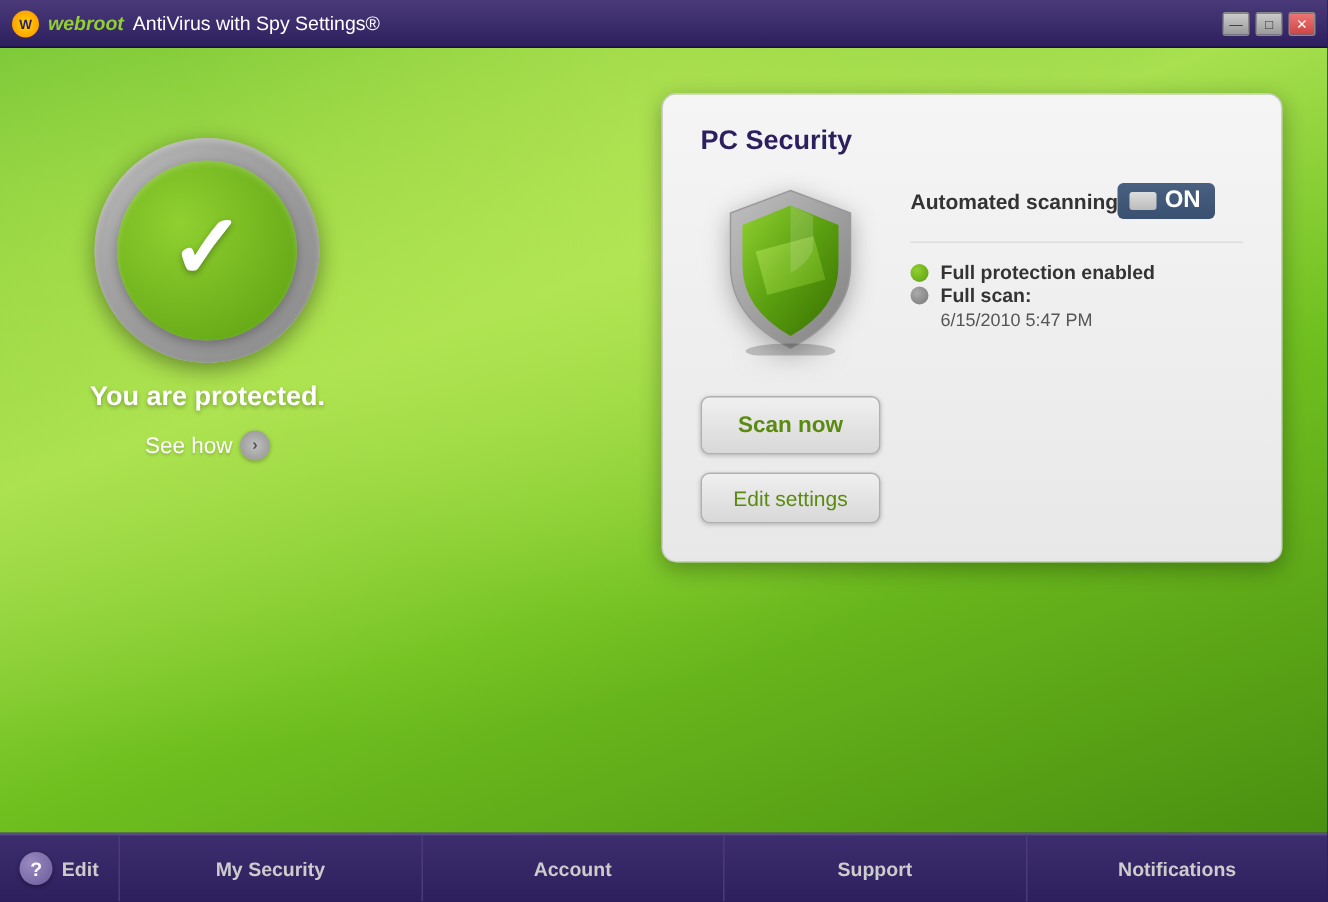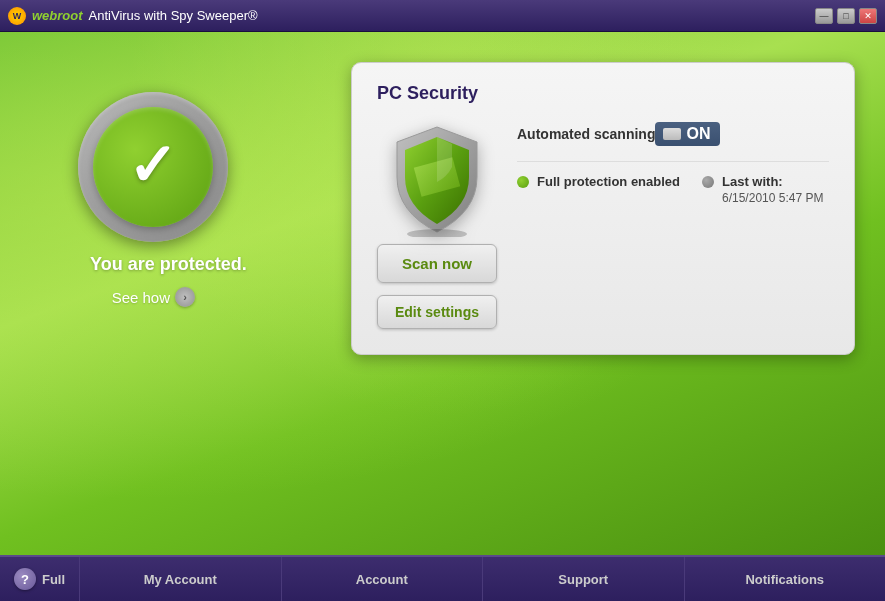--- a/index.html
+++ b/index.html
@@ -119,21 +119,20 @@
       text-shadow: 0 2px 4px rgba(0,0,0,0.3);
       line-height: 1;
       margin-top: -5px;
     }
     .protection-text {
       color: white;
       font-size: 18px;
       font-weight: bold;
       text-shadow: 0 1px 3px rgba(0,0,0,0.3);
       white-space: nowrap;
-      margin-left: 30px;
     }
     .see-how-container {
       display: flex;
       align-items: center;
       gap: 5px;
     }
     .see-how-text {
       color: white;
       font-size: 15px;
       text-shadow: 0 1px 2px rgba(0,0,0,0.2);
@@ -151,21 +150,21 @@
       color: #555;
       font-weight: bold;
       box-shadow: 0 1px 3px rgba(0,0,0,0.3);
     }
 
     
     .security-panel {
       position: absolute;
       right: 30px;
       top: 30px;
-      width: 504px;
+      width: 414px;
       background: linear-gradient(to bottom, #f5f5f5, #e8e8e8);
       border-radius: 10px;
       padding: 20px 25px 25px 25px;
       box-shadow: 0 4px 15px rgba(0,0,0,0.3);
       border: 1px solid #ccc;
     }
     .panel-title {
       font-size: 18px;
       font-weight: bold;
       color: #2d1f5e;
@@ -225,21 +224,22 @@
     }
     .toggle-on-text {
       color: white;
       font-size: 16px;
       font-weight: bold;
     }
 
     
     .status-list {
       display: flex;
-      gap: 22px;
+      flex-direction: column;
+      gap: 0;
     }
     .status-item {
       display: flex;
       align-items: flex-start;
       gap: 8px;
     }
     .status-dot {
       width: 12px;
       height: 12px;
       border-radius: 50%;
@@ -264,29 +264,30 @@
       width: 100%;
       padding: 10px;
       background: linear-gradient(to bottom, #f0f0f0, #d8d8d8);
       border: 1px solid #b0b0b0;
       border-radius: 6px;
       font-size: 15px;
       font-weight: bold;
       color: #5a8a10;
       cursor: pointer;
       box-shadow: 0 1px 3px rgba(0,0,0,0.2);
+      margin-top: 20px;
     }
     .edit-btn {
       width: 100%;
       padding: 8px;
       background: linear-gradient(to bottom, #f0f0f0, #d8d8d8);
       border: 1px solid #b0b0b0;
       border-radius: 6px;
       font-size: 14px;
-      font-weight: bold;
+      font-weight: normal;
       color: #5a8a10;
       cursor: pointer;
       text-align: center;
       box-shadow: 0 1px 3px rgba(0,0,0,0.2);
     }
 
     
     .bottom-nav {
       width: 100%;
       height: 46px;
@@ -332,21 +333,21 @@
   </style>
 </head>
 <body>
 
 <div class="title-bar">
   <div class="title-bar-left">
     <div class="webroot-logo-circle">
       <span>W</span>
     </div>
     <span style="font-style:italic; color:#90d030;">webroot</span>
-    <span style="color:white; font-weight:normal;">AntiVirus with Spy Sweeper®</span>
+    <span style="color:white; font-weight:normal;">AntiVirus with Spy Settings®</span>
   </div>
   <div class="title-bar-controls">
     <div class="title-btn">—</div>
     <div class="title-btn">□</div>
     <div class="title-btn close">✕</div>
   </div>
 </div>
 
 <div class="main-area">
   <div class="wave-overlay"></div>
@@ -417,40 +418,40 @@
         <div class="status-list">
           <div class="status-item">
             <div class="status-dot green"></div>
             <div>
               <div class="status-text">Full protection enabled</div>
             </div>
           </div>
           <div class="status-item">
             <div class="status-dot gray"></div>
             <div>
-              <div class="status-text">Last with:</div>
+              <div class="status-text">Full scan:</div>
               <div class="status-subtext">6/15/2010 5:47 PM</div>
             </div>
           </div>
         </div>
       </div>
 
     </div>
   </div>
 </div>
 
 <div class="bottom-nav">
   <div class="nav-item help">
     <div class="help-circle">
       <span>?</span>
     </div>
-    <span>Full</span>
+    <span>Edit</span>
   </div>
   <div class="nav-item">
-    <span>My Account</span>
+    <span>My Security</span>
   </div>
   <div class="nav-item">
     <span>Account</span>
   </div>
   <div class="nav-item">
     <span>Support</span>
   </div>
   <div class="nav-item" style="border-right:none;">
     <span>Notifications</span>
   </div>

